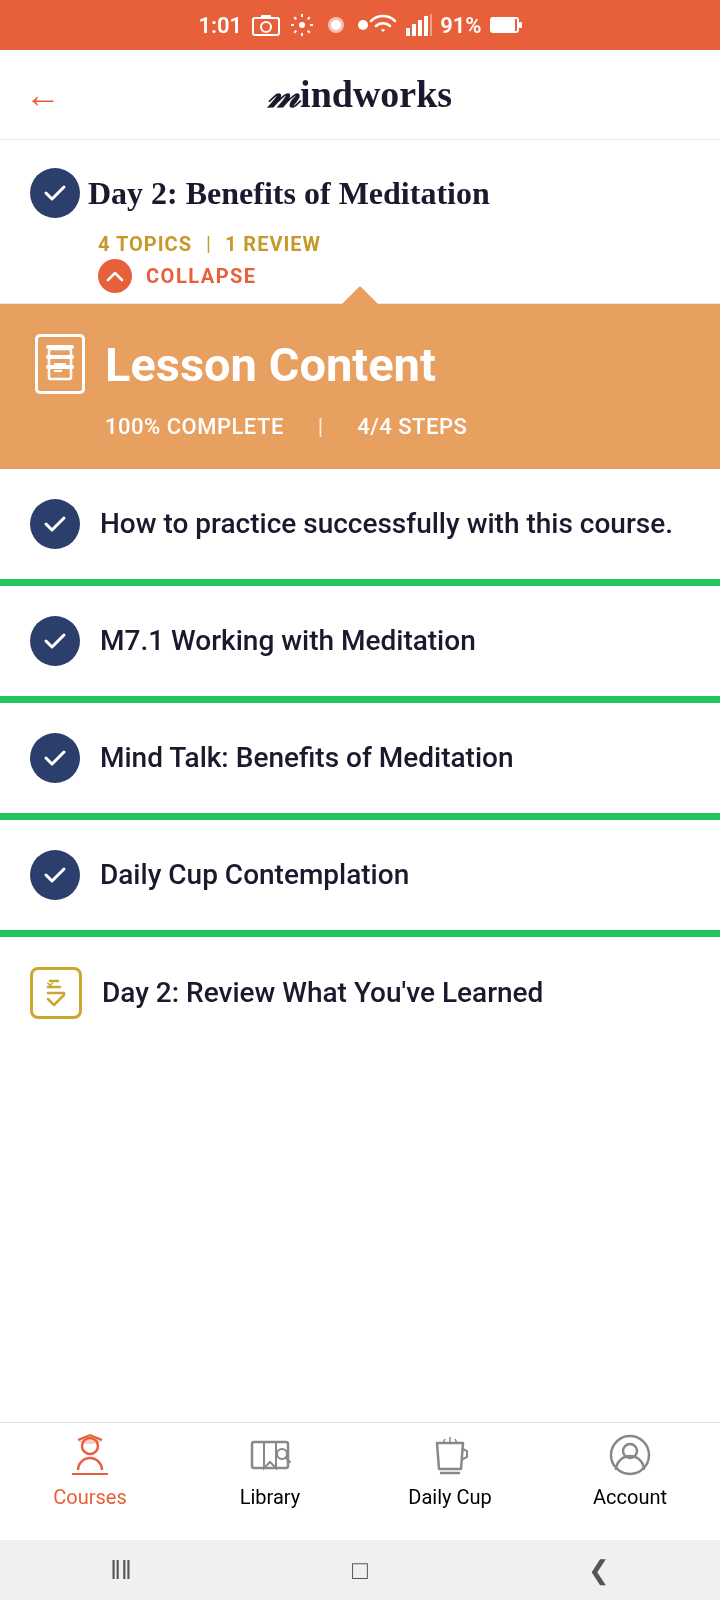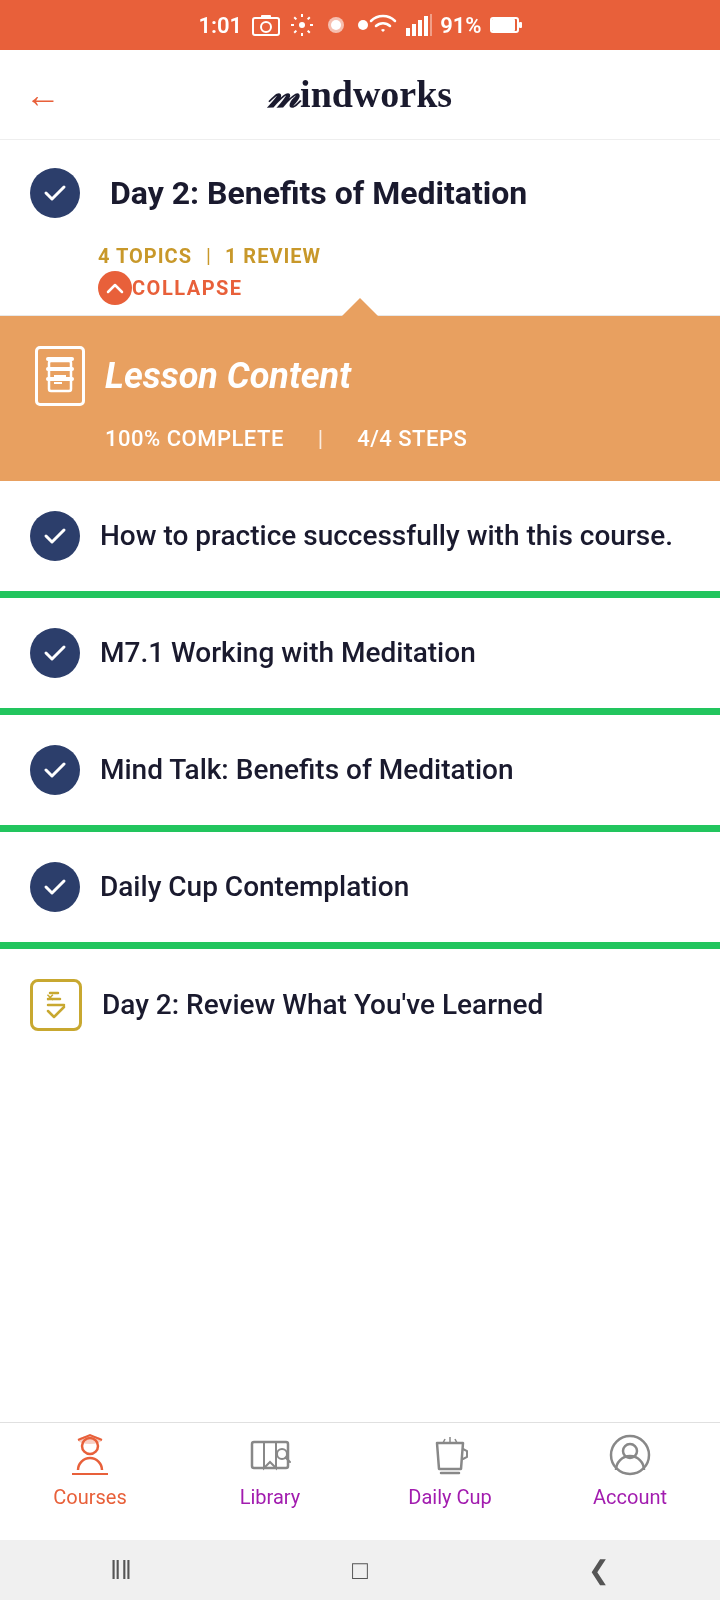--- a/index.html
+++ b/index.html
@@ -68,22 +68,23 @@
 
     
     .day-header {
       padding: 28px 30px 10px 30px;
       background: white;
       border-bottom: 1px solid #e8e8e8;
     }
     .day-title-row {
       display: flex;
       align-items: center;
-      gap: 30px;
-      margin-bottom: 26px;
+      gap: 8px;
+      margin-bottom: 14px;
+      font-family: Liberation Serif, serif;
     }
     .check-circle-dark {
       width: 50px;
       height: 50px;
       background: #2c3e6b;
       border-radius: 50%;
       display: flex;
       align-items: center;
       justify-content: center;
       flex-shrink: 0;
@@ -109,21 +110,21 @@
       letter-spacing: 1px;
     }
     .meta-divider {
       font-size: 20px;
       color: #c8982a;
       margin: 0 14px;
     }
     .collapse-row {
       display: flex;
       align-items: center;
-      gap: 0;
+      gap: 14px;
       padding-left: 68px;
       cursor: pointer;
     }
     .collapse-icon {
       width: 34px;
       height: 34px;
       background: #e8603a;
       border-radius: 50%;
       display: flex;
       align-items: center;
@@ -176,24 +177,23 @@
       position: absolute;
       top: 8px;
       left: 8px;
       right: 8px;
       height: 4px;
       background: white;
       border-radius: 2px;
       box-shadow: 0 10px 0 white, 0 20px 0 white;
     }
     .lesson-title {
-      font-size: 36px;
+      font-size: 47px;
       font-weight: 700;
       color: white;
-      font-style: italic;
     }
     .lesson-progress {
       display: flex;
       align-items: center;
       gap: 16px;
       padding-left: 70px;
     }
     .progress-text {
       font-size: 22px;
       color: white;
@@ -261,21 +261,21 @@
     }
     .nav-icon {
       width: 52px;
       height: 45px;
       display: flex;
       align-items: center;
       justify-content: center;
     }
     .nav-label {
       font-size: 20px;
-      color: #a21caf;
+      color: #000000;
     }
     .nav-label.active { color: #e8603a; }
 
     
     .android-nav {
       background: #f0f0f0;
       height: 60px;
       display: flex;
       align-items: center;
       justify-content: space-around;

